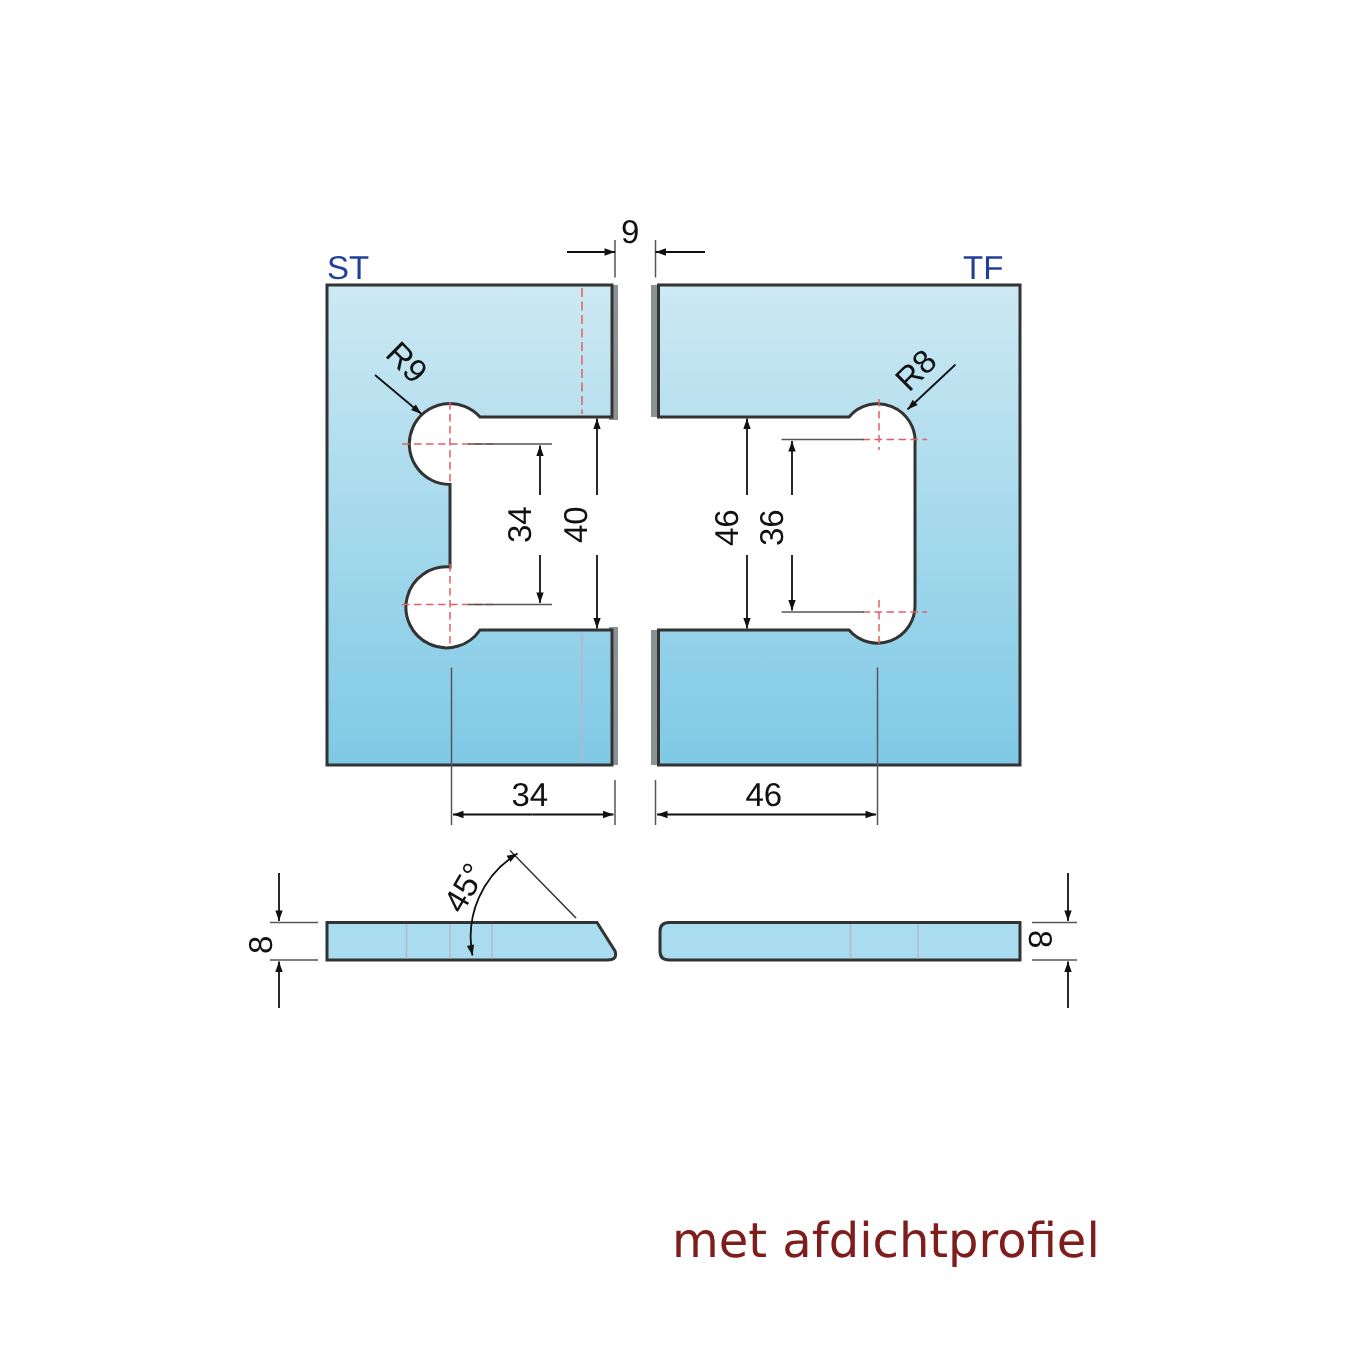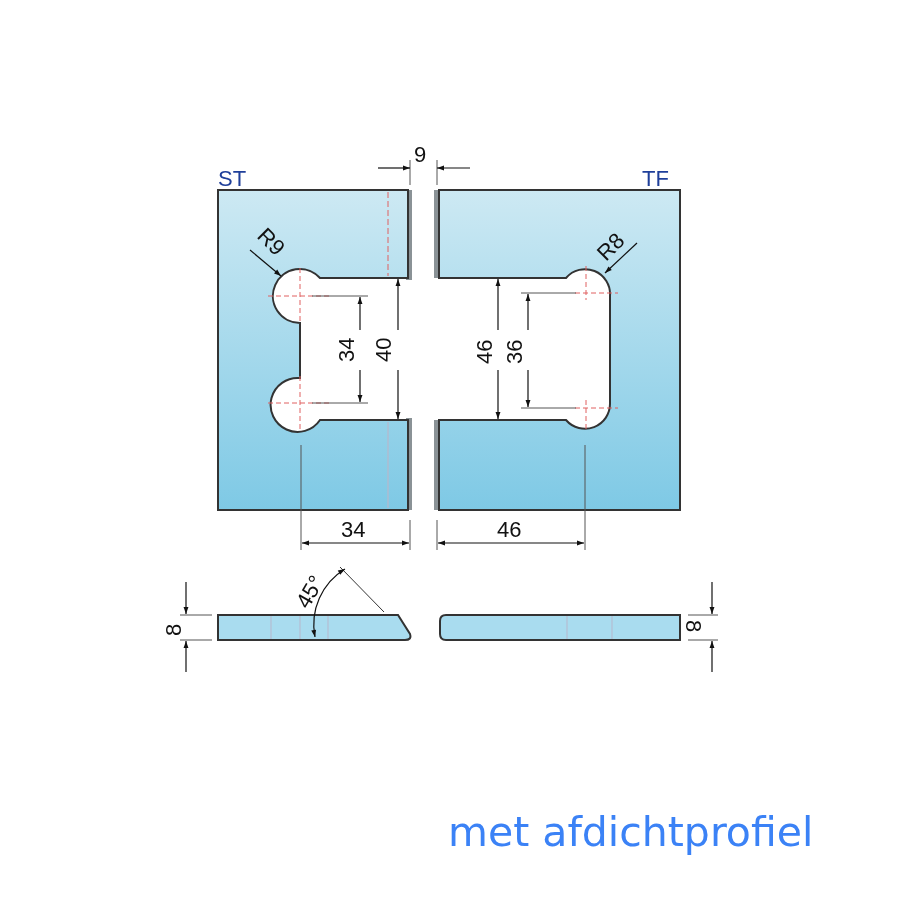--- a/index.html
+++ b/index.html
@@ -1,18 +1,18 @@
 <!DOCTYPE html>
 <html><head>
 <meta charset="utf-8">
 <style>
   html, body { margin: 0; padding: 0; background: #ffffff; }
   body { width: 900px; height: 900px; position: relative; overflow: hidden; font-family: "Liberation Sans", sans-serif; }
   #drawing { position: absolute; left: 0; top: 0; width: 900px; height: 900px; }
-  .caption { position: absolute; left: 448px; top: 808px; font-family: "DejaVu Sans", sans-serif; font-size: 41px; color: #3b82f6; letter-spacing: 0px; white-space: nowrap; }
+  .caption { position: absolute; left: 448px; top: 808px; font-family: "DejaVu Sans", sans-serif; font-size: 32px; color: #7f1d1d; letter-spacing: 0px; white-space: nowrap; }
   .dimtext { font-family: "Liberation Sans", sans-serif; font-size: 22px; fill: #111; }
   .label { font-family: "Liberation Sans", sans-serif; font-size: 22px; fill: #1f3f9a; }
 </style>
 </head>
 <body>
 
 <svg id="drawing" viewBox="0 0 900 900" xmlns="http://www.w3.org/2000/svg">
   <defs>
     <linearGradient id="plateGrad" x1="0" y1="0" x2="0" y2="1">
       <stop offset="0" stop-color="#cde9f3"></stop>

